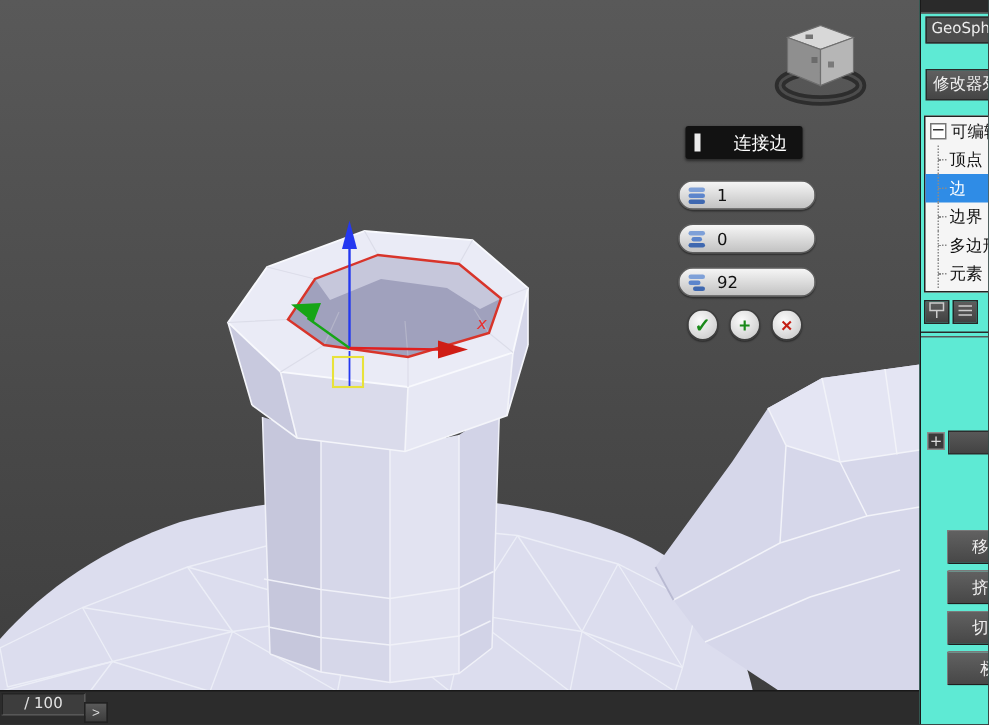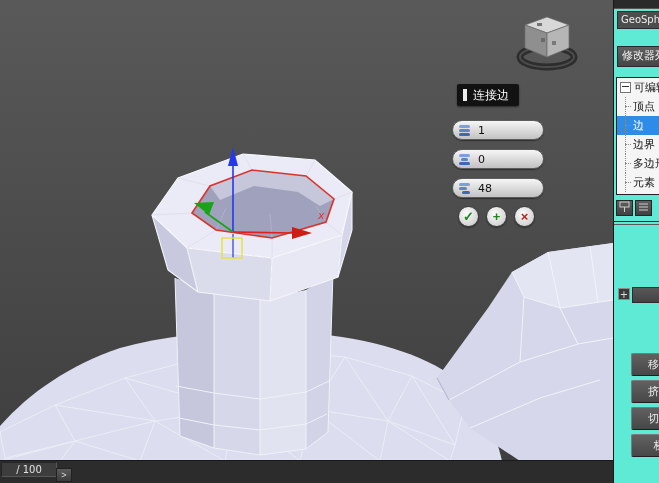--- a/index.html
+++ b/index.html
@@ -5,21 +5,21 @@
   html,body{margin:0;padding:0;background:#222;}
   .app{position:relative;width:659px;height:483px;overflow:hidden;background:#4a4a4a;
        font-family:"DejaVu Sans","Liberation Sans",sans-serif;user-select:none;}
 
   
   .viewport{position:absolute;left:0;top:0;width:613px;height:483px;overflow:hidden;}
   svg.scene{position:absolute;left:0;top:0;display:block;}
 
   
   .caddy-title{position:absolute;left:457px;top:84px;height:22px;background:#121212;color:#fff;
-       font-size:12px;display:flex;align-items:center;gap:6px;padding:0 10px 0 6px;border-radius:2px;
+       font-size:12px;display:flex;align-items:center;gap:22px;padding:0 10px 0 6px;border-radius:2px;
        box-shadow:0 1px 2px rgba(0,0,0,.5);}
   .caddy-handle{width:4px;height:12px;background:#ececec;display:inline-block;}
   .caddy-field{position:absolute;left:452px;width:92px;height:20px;border-radius:10px;
        background:linear-gradient(#f6f6f6,#c2c2c2);border:1px solid #5c5c5c;display:flex;
        align-items:center;padding-left:5px;box-sizing:border-box;box-shadow:0 1px 1px rgba(0,0,0,.4);}
   .f0{top:120px}.f1{top:149px}.f2{top:178px}
   .caddy-value{font-size:11px;color:#111;margin-left:7px;}
   .spin-icon{display:inline-flex;}
   .cad-btn{position:absolute;top:206px;width:21px;height:21px;border-radius:50%;
        background:radial-gradient(circle at 40% 35%, #fbfbfb, #c4c4c4);border:1px solid #3e3e3e;
@@ -200,21 +200,21 @@
       <span class="caddy-value">0</span>
     </div>
     <div class="caddy-field f2">
       <span class="spin-icon">
         <svg width="13" height="13">
             <rect x="1" y="1" width="11" height="3" rx="1.5" fill="#7ea0d8"></rect>
             <rect x="1" y="5" width="8" height="3" rx="1.5" fill="#5c85cc"></rect>
             <rect x="4" y="9" width="8" height="3" rx="1.5" fill="#3f68b0"></rect>
           </svg>
       </span>
-      <span class="caddy-value">48</span>
+      <span class="caddy-value">92</span>
     </div>
 
     <button class="cad-btn ok">✓</button>
     <button class="cad-btn apply">+</button>
     <button class="cad-btn cancel">×</button>
 
     <div class="statusbar">
       <div class="frame-field">/ 100</div>
       <button class="prompt-btn">&gt;</button>
     </div>

